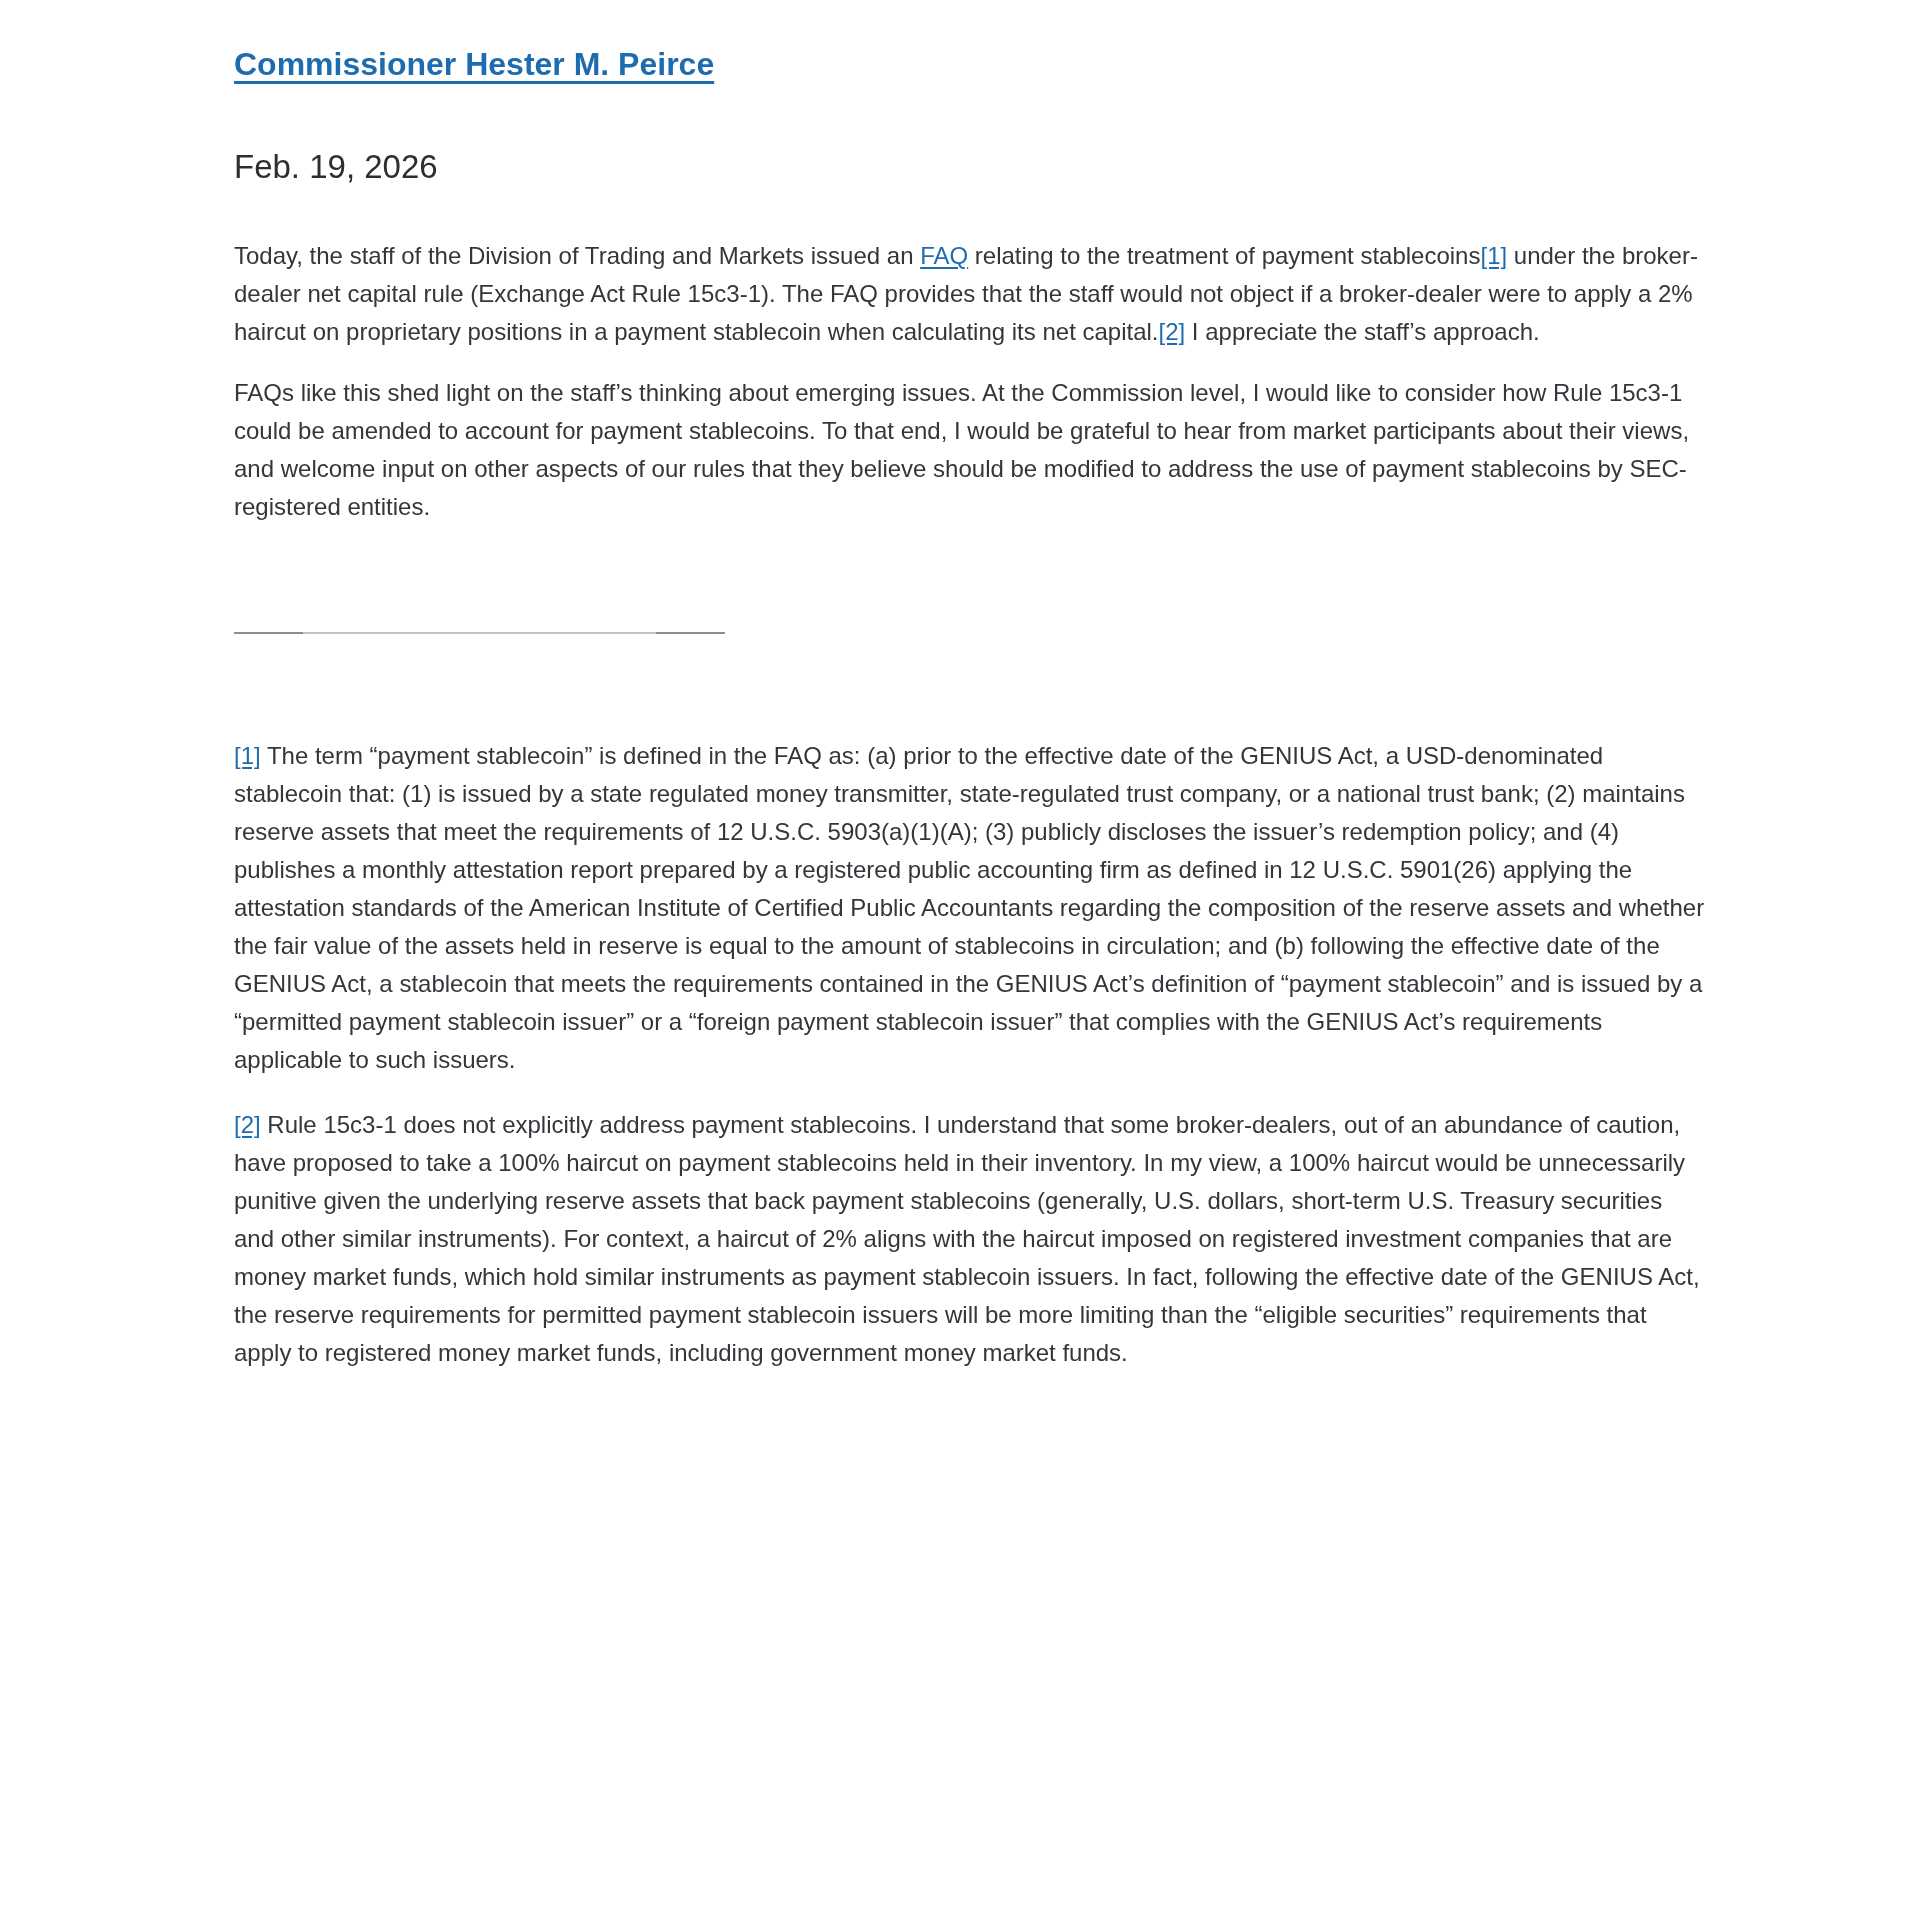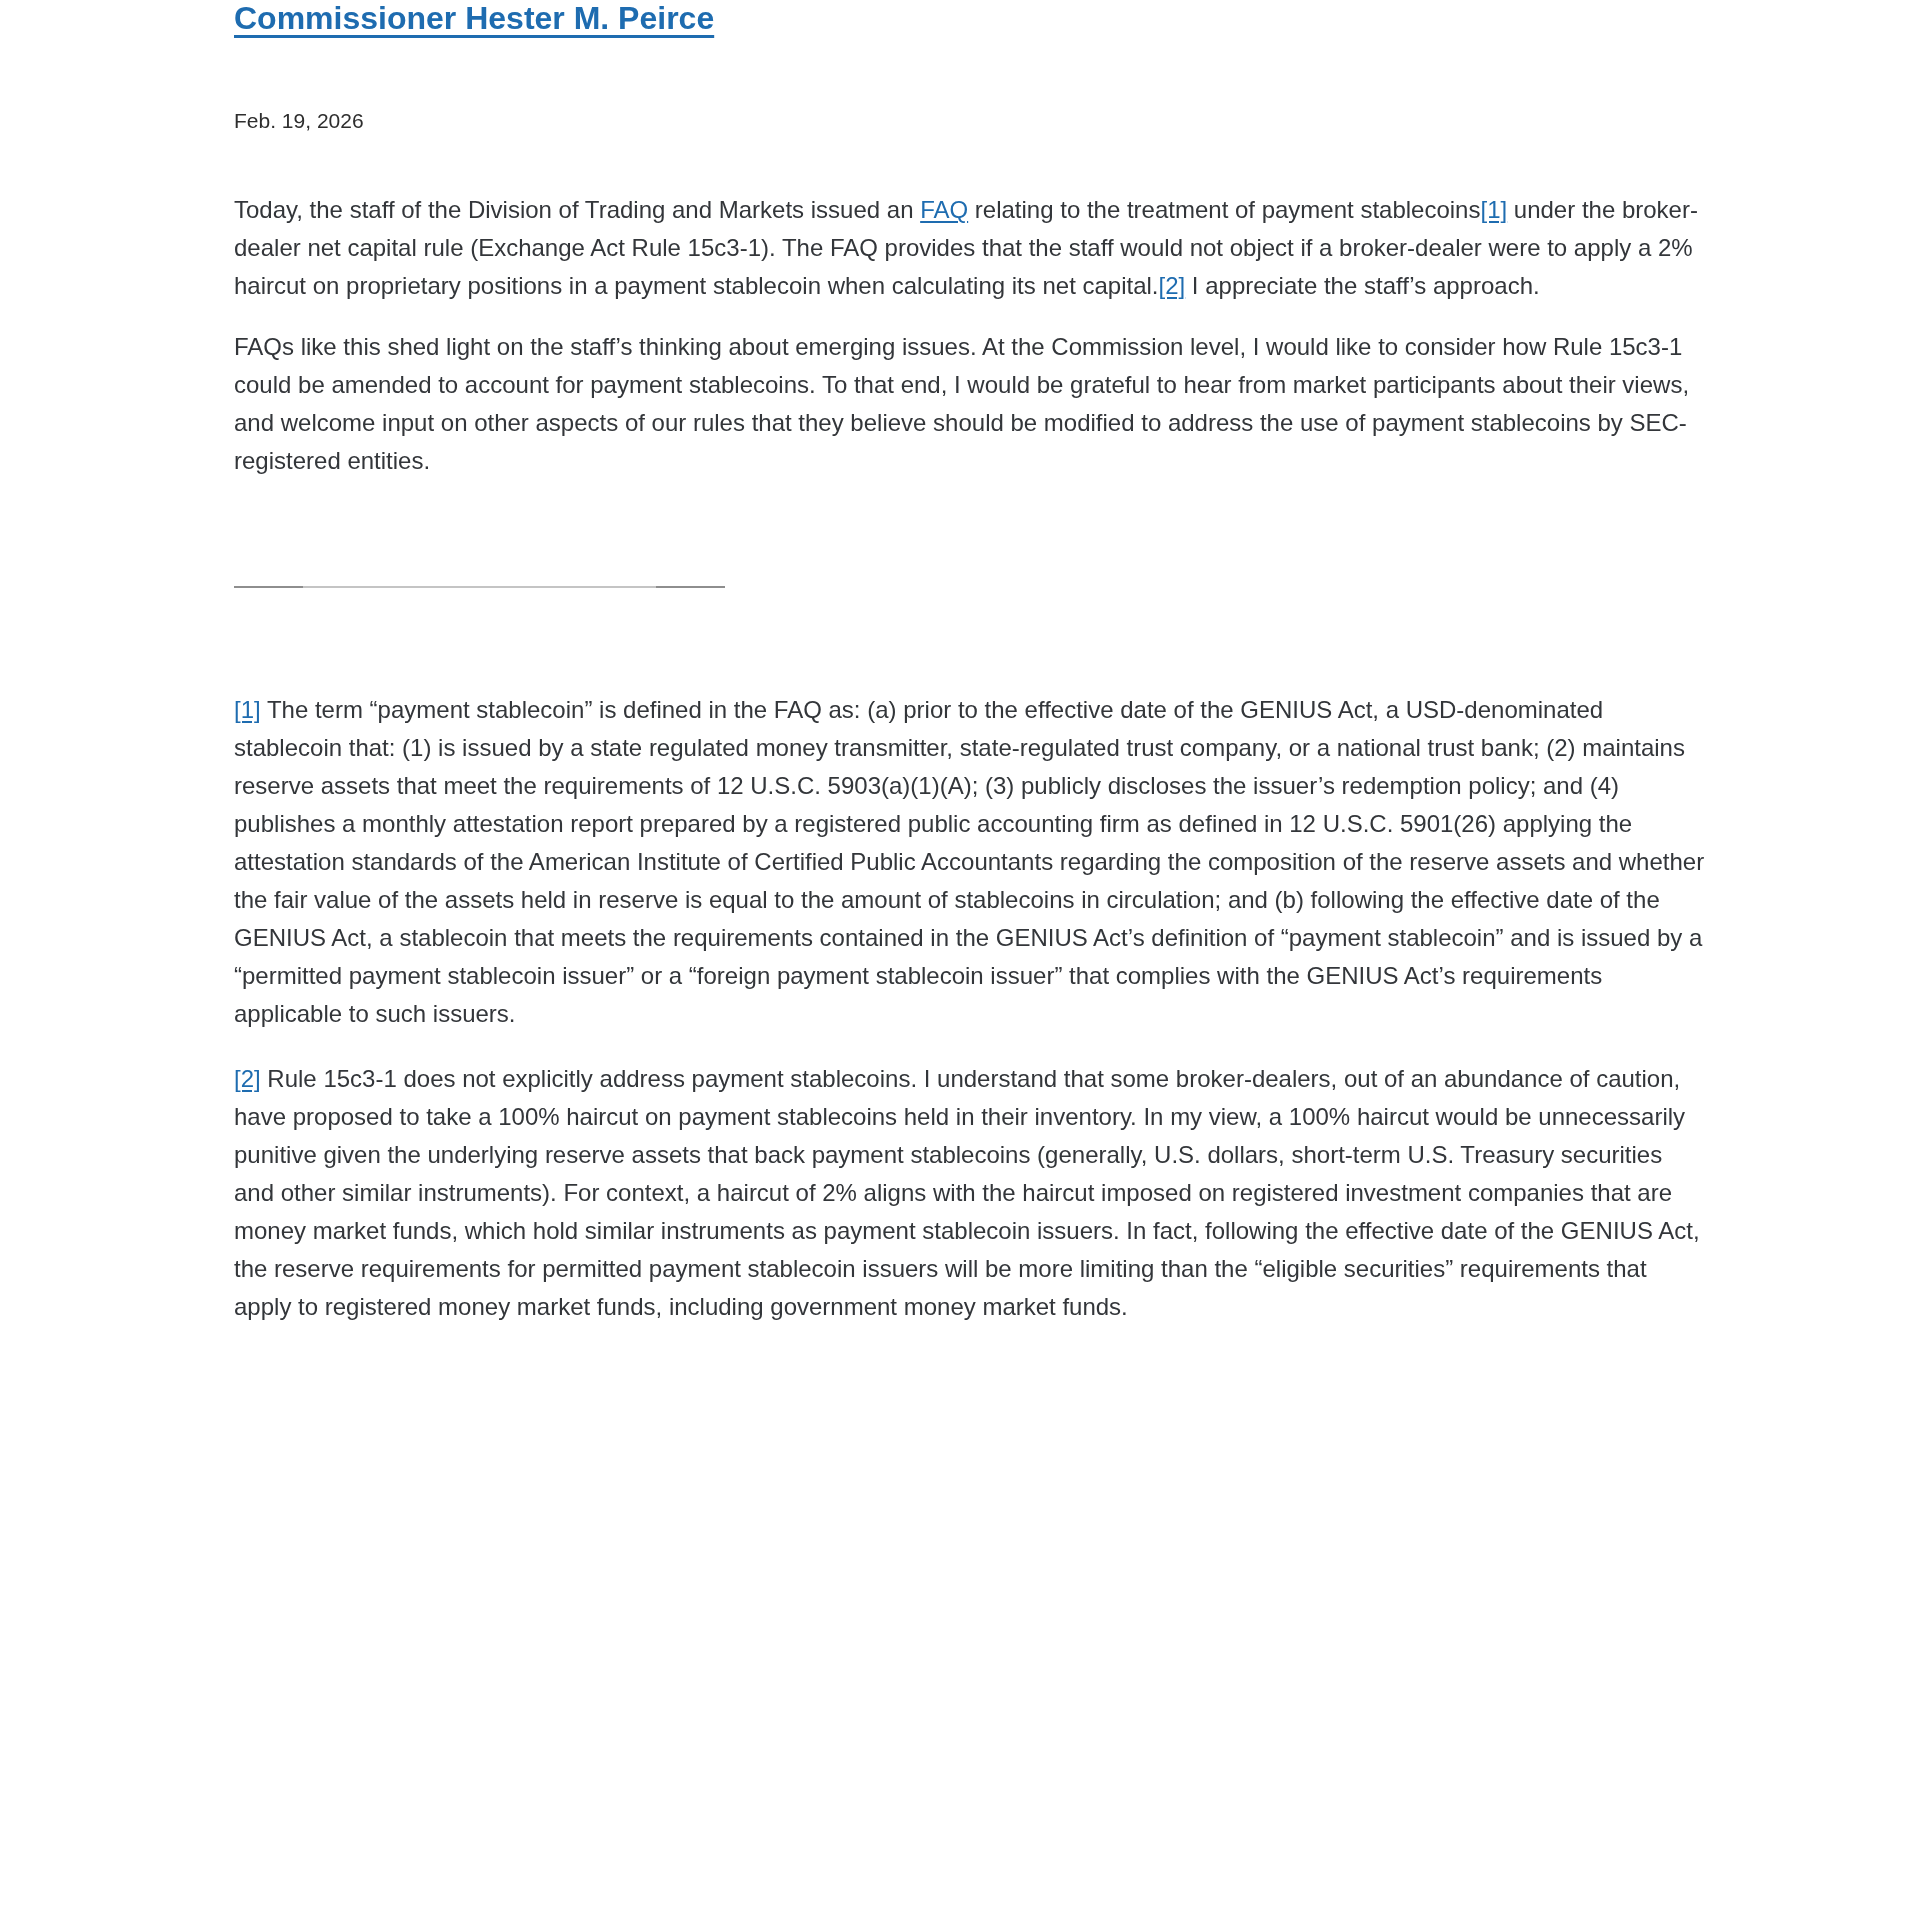--- a/index.html
+++ b/index.html
@@ -15,33 +15,33 @@
     width:1926px;height:1926px;position:relative;overflow:hidden;
     font-family:"Liberation Sans","DejaVu Sans",sans-serif;
     -webkit-font-smoothing:antialiased;
   }
   .content{position:absolute;left:234px;top:0;width:1472px;}
   h1.title{
     margin:124px 0 0 0;
     font-size:68px;line-height:75px;font-weight:bold;
     letter-spacing:-1.1px;color:var(--heading-navy);
   }
-  .byline-row{}
+  .byline-row{margin-top:46px;}
   a.byline{
     display:inline-block;
     font-size:32px;line-height:37px;font-weight:bold;
     color:var(--link-blue);
     text-decoration:underline;
     text-decoration-thickness:2.9px;
     text-underline-offset:6.3px;
     cursor:pointer;
   }
   .date{
     margin-top:68px;
-    font-size:21px;line-height:32px;
+    font-size:33px;line-height:32px;
     color:var(--date-text);
   }
   .body-text{margin-top:54px;}
   .body-text p, .footnotes p{
     margin:0 0 23px 0;
     font-size:24px;line-height:38px;
     color:var(--body-text);
   }
   .footnotes p{margin-bottom:27px;}
   a.inline-link{

